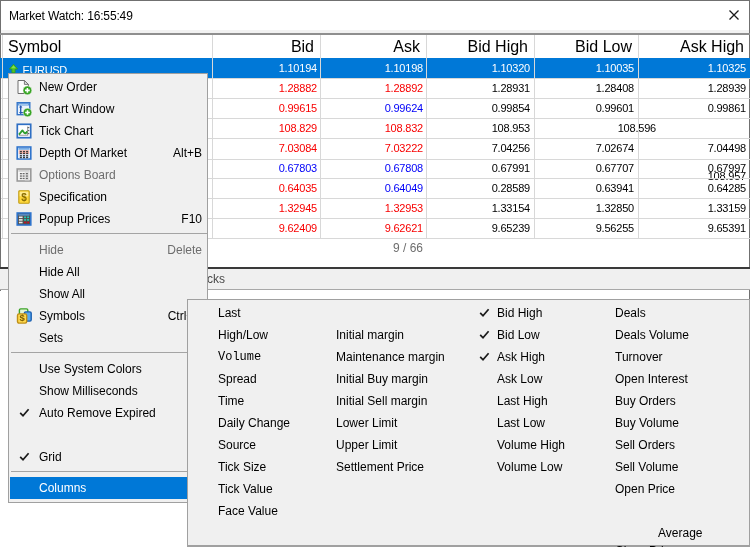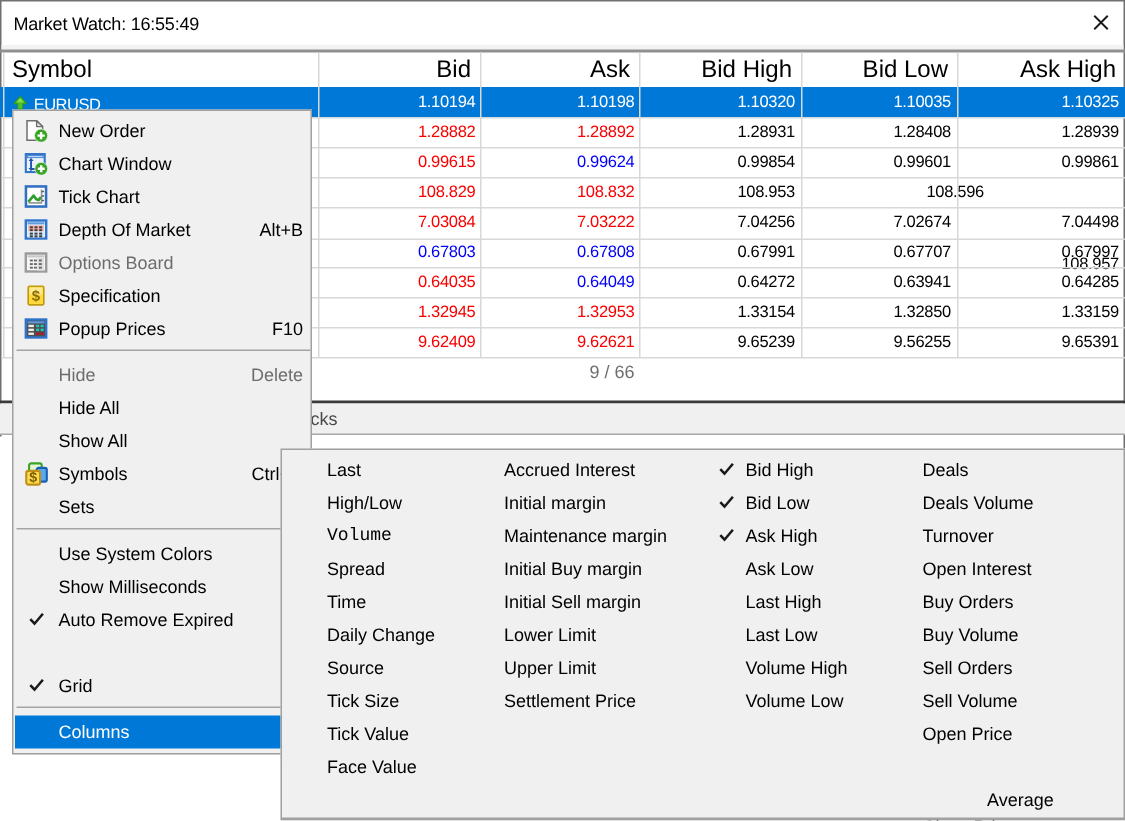--- a/index.html
+++ b/index.html
@@ -74,21 +74,21 @@
   <div class="abs num" style="left:426px;top:138px;width:104px;color:#000000;">7.04256</div>
   <div class="abs num" style="left:534px;top:138px;width:100px;color:#000000;">7.02674</div>
   <div class="abs num" style="left:638px;top:138px;width:108px;color:#000000;">7.04498</div>
   <div class="abs num" style="left:212px;top:158px;width:105px;color:#0000f8;">0.67803</div>
   <div class="abs num" style="left:320px;top:158px;width:103px;color:#0000f8;">0.67808</div>
   <div class="abs num" style="left:426px;top:158px;width:104px;color:#000000;">0.67991</div>
   <div class="abs num" style="left:534px;top:158px;width:100px;color:#000000;">0.67707</div>
   <div class="abs num" style="left:638px;top:158px;width:108px;color:#000000;">0.67997</div>
   <div class="abs num" style="left:212px;top:178px;width:105px;color:#f80000;">0.64035</div>
   <div class="abs num" style="left:320px;top:178px;width:103px;color:#0000f8;">0.64049</div>
-  <div class="abs num" style="left:426px;top:178px;width:104px;color:#000000;">0.64272</div>
+  <div class="abs num" style="left:426px;top:178px;width:104px;color:#000000;">0.28589</div>
   <div class="abs num" style="left:534px;top:178px;width:100px;color:#000000;">0.63941</div>
   <div class="abs num" style="left:638px;top:178px;width:108px;color:#000000;">0.64285</div>
   <div class="abs num" style="left:212px;top:198px;width:105px;color:#f80000;">1.32945</div>
   <div class="abs num" style="left:320px;top:198px;width:103px;color:#f80000;">1.32953</div>
   <div class="abs num" style="left:426px;top:198px;width:104px;color:#000000;">1.33154</div>
   <div class="abs num" style="left:534px;top:198px;width:100px;color:#000000;">1.32850</div>
   <div class="abs num" style="left:638px;top:198px;width:108px;color:#000000;">1.33159</div>
   <div class="abs num" style="left:212px;top:218px;width:105px;color:#f80000;">9.62409</div>
   <div class="abs num" style="left:320px;top:218px;width:103px;color:#f80000;">9.62621</div>
   <div class="abs num" style="left:426px;top:218px;width:104px;color:#000000;">9.65239</div>
@@ -267,21 +267,20 @@
     <div class="smi" style="left:30px;top:2px;">Last</div>
     <div class="smi" style="left:30px;top:24px;">High/Low</div>
     <div class="smi" style="left:30px;top:46px;font-family:Liberation Mono, monospace;">Volume</div>
     <div class="smi" style="left:30px;top:68px;">Spread</div>
     <div class="smi" style="left:30px;top:90px;">Time</div>
     <div class="smi" style="left:30px;top:112px;">Daily Change</div>
     <div class="smi" style="left:30px;top:134px;">Source</div>
     <div class="smi" style="left:30px;top:156px;">Tick Size</div>
     <div class="smi" style="left:30px;top:178px;">Tick Value</div>
     <div class="smi" style="left:30px;top:200px;">Face Value</div>
-    <div class="smi" style="left:148px;top:2px;">Accrued Interest</div>
     <div class="smi" style="left:148px;top:24px;">Initial margin</div>
     <div class="smi" style="left:148px;top:46px;">Maintenance margin</div>
     <div class="smi" style="left:148px;top:68px;">Initial Buy margin</div>
     <div class="smi" style="left:148px;top:90px;">Initial Sell margin</div>
     <div class="smi" style="left:148px;top:112px;">Lower Limit</div>
     <div class="smi" style="left:148px;top:134px;">Upper Limit</div>
     <div class="smi" style="left:148px;top:156px;">Settlement Price</div>
     <svg class="abs" style="left:291px;top:8px;" width="11" height="10" viewBox="0 0 11 10">
         <polyline points="1.2,4.8 4,7.8 9.6,1.2" stroke="#1a1a1a" stroke-width="1.7" fill="none"></polyline>
       </svg>

